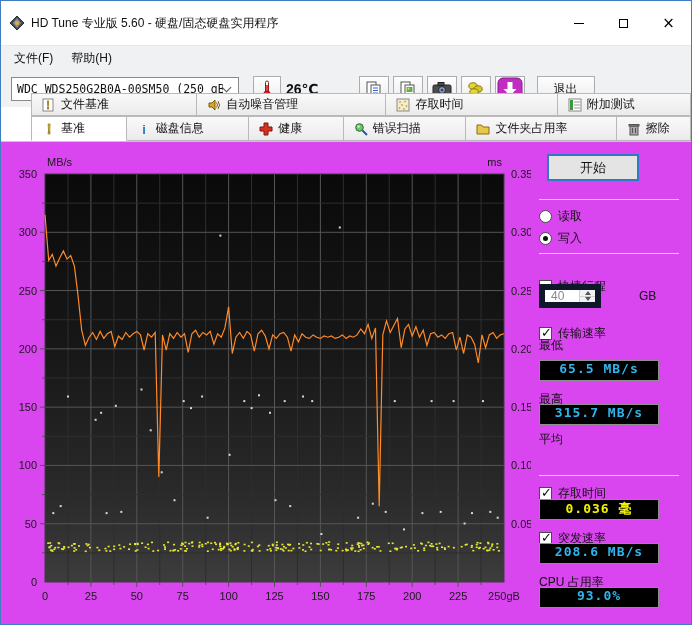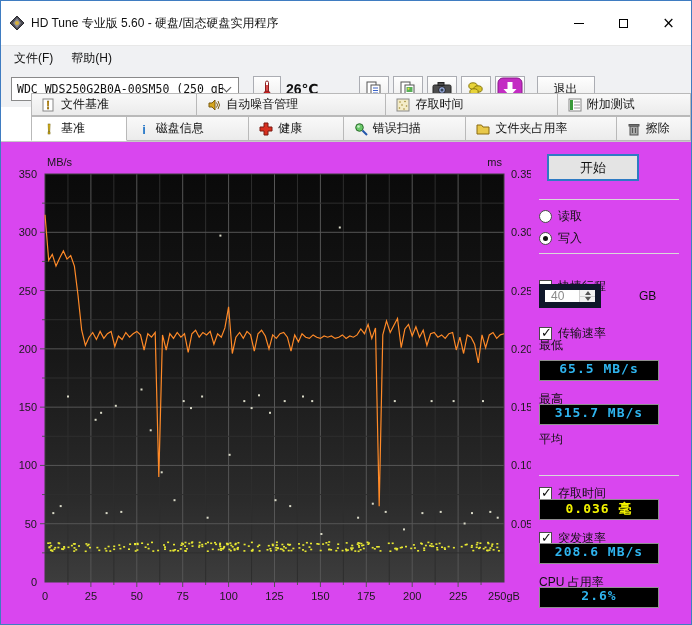--- a/index.html
+++ b/index.html
@@ -711,17 +711,17 @@
       <div class="abs ctl-row" style="top:388px">
         <span class="cb on"></span>
         <span>突发速率</span>
       </div>
       <div class="abs lcd" style="top:401px">
           <span>208.6 MB/s</span>
         </div>
 
       <span class="abs fieldlabel" style="top:432px">CPU 占用率</span>
       <div class="abs lcd" style="top:445px">
-          <span>2.6%</span>
+          <span>93.0%</span>
         </div>
     </div>
   </div>
 </div>
 
 </body></html>

